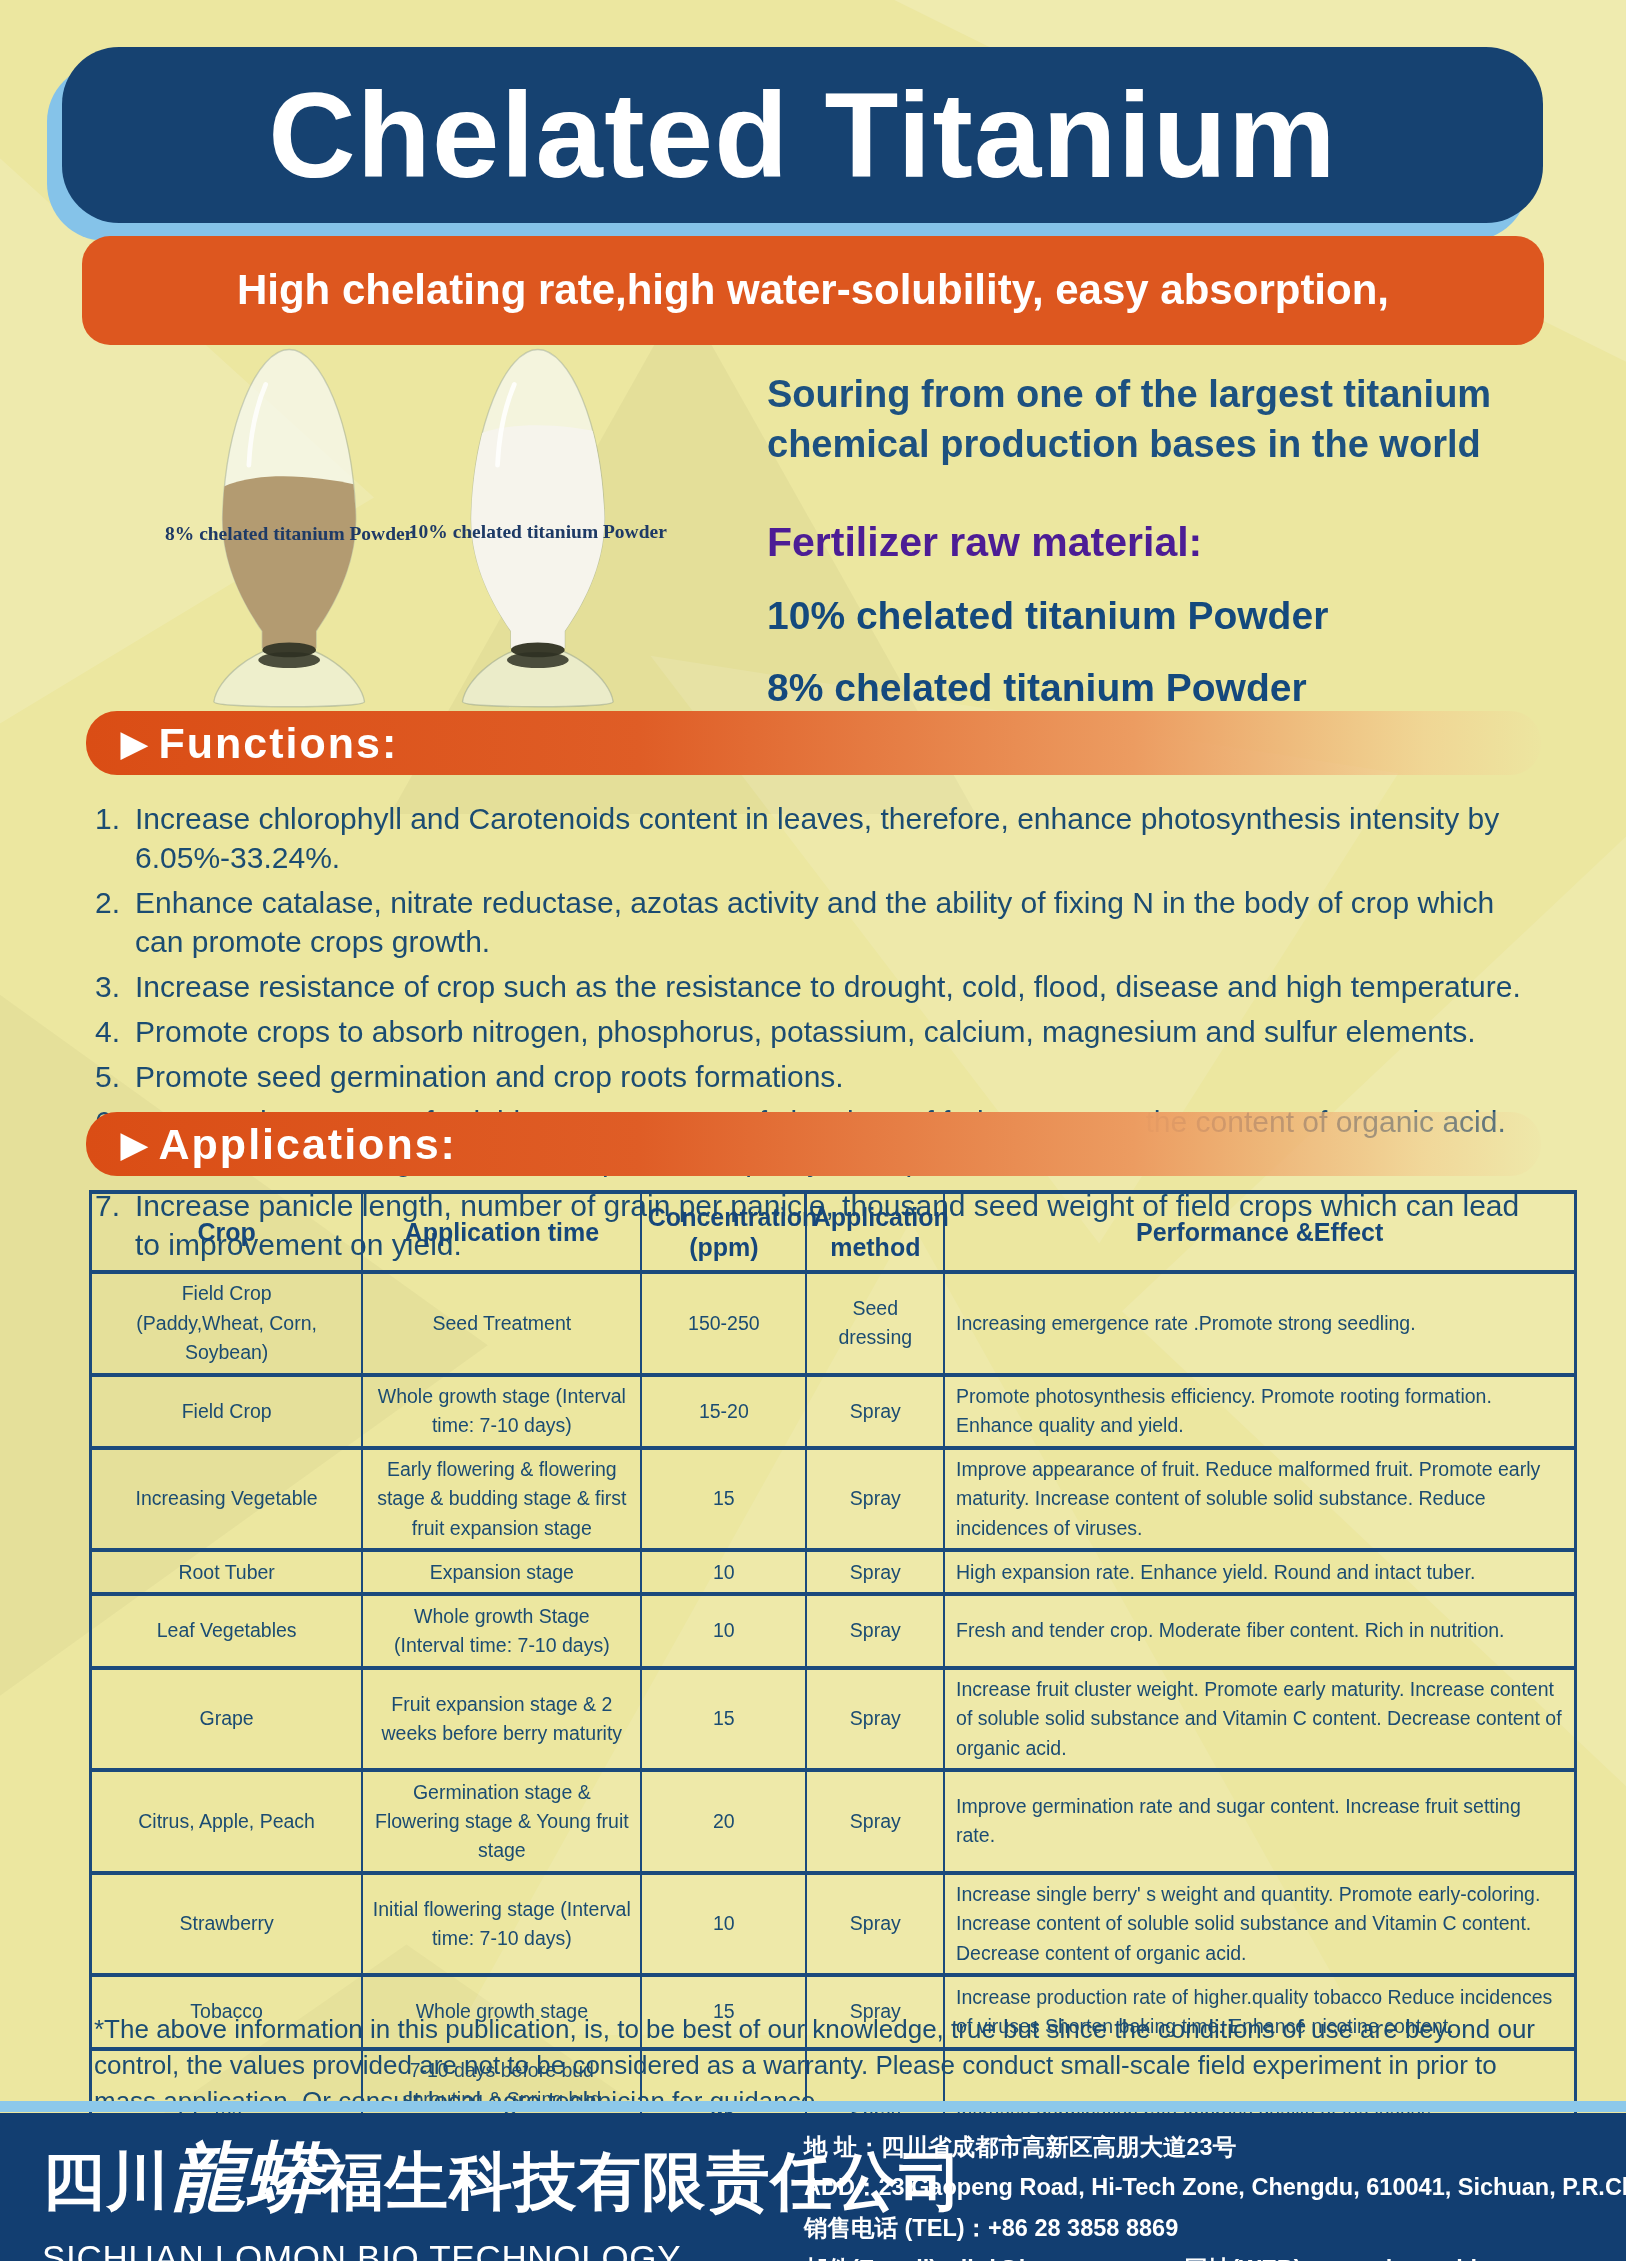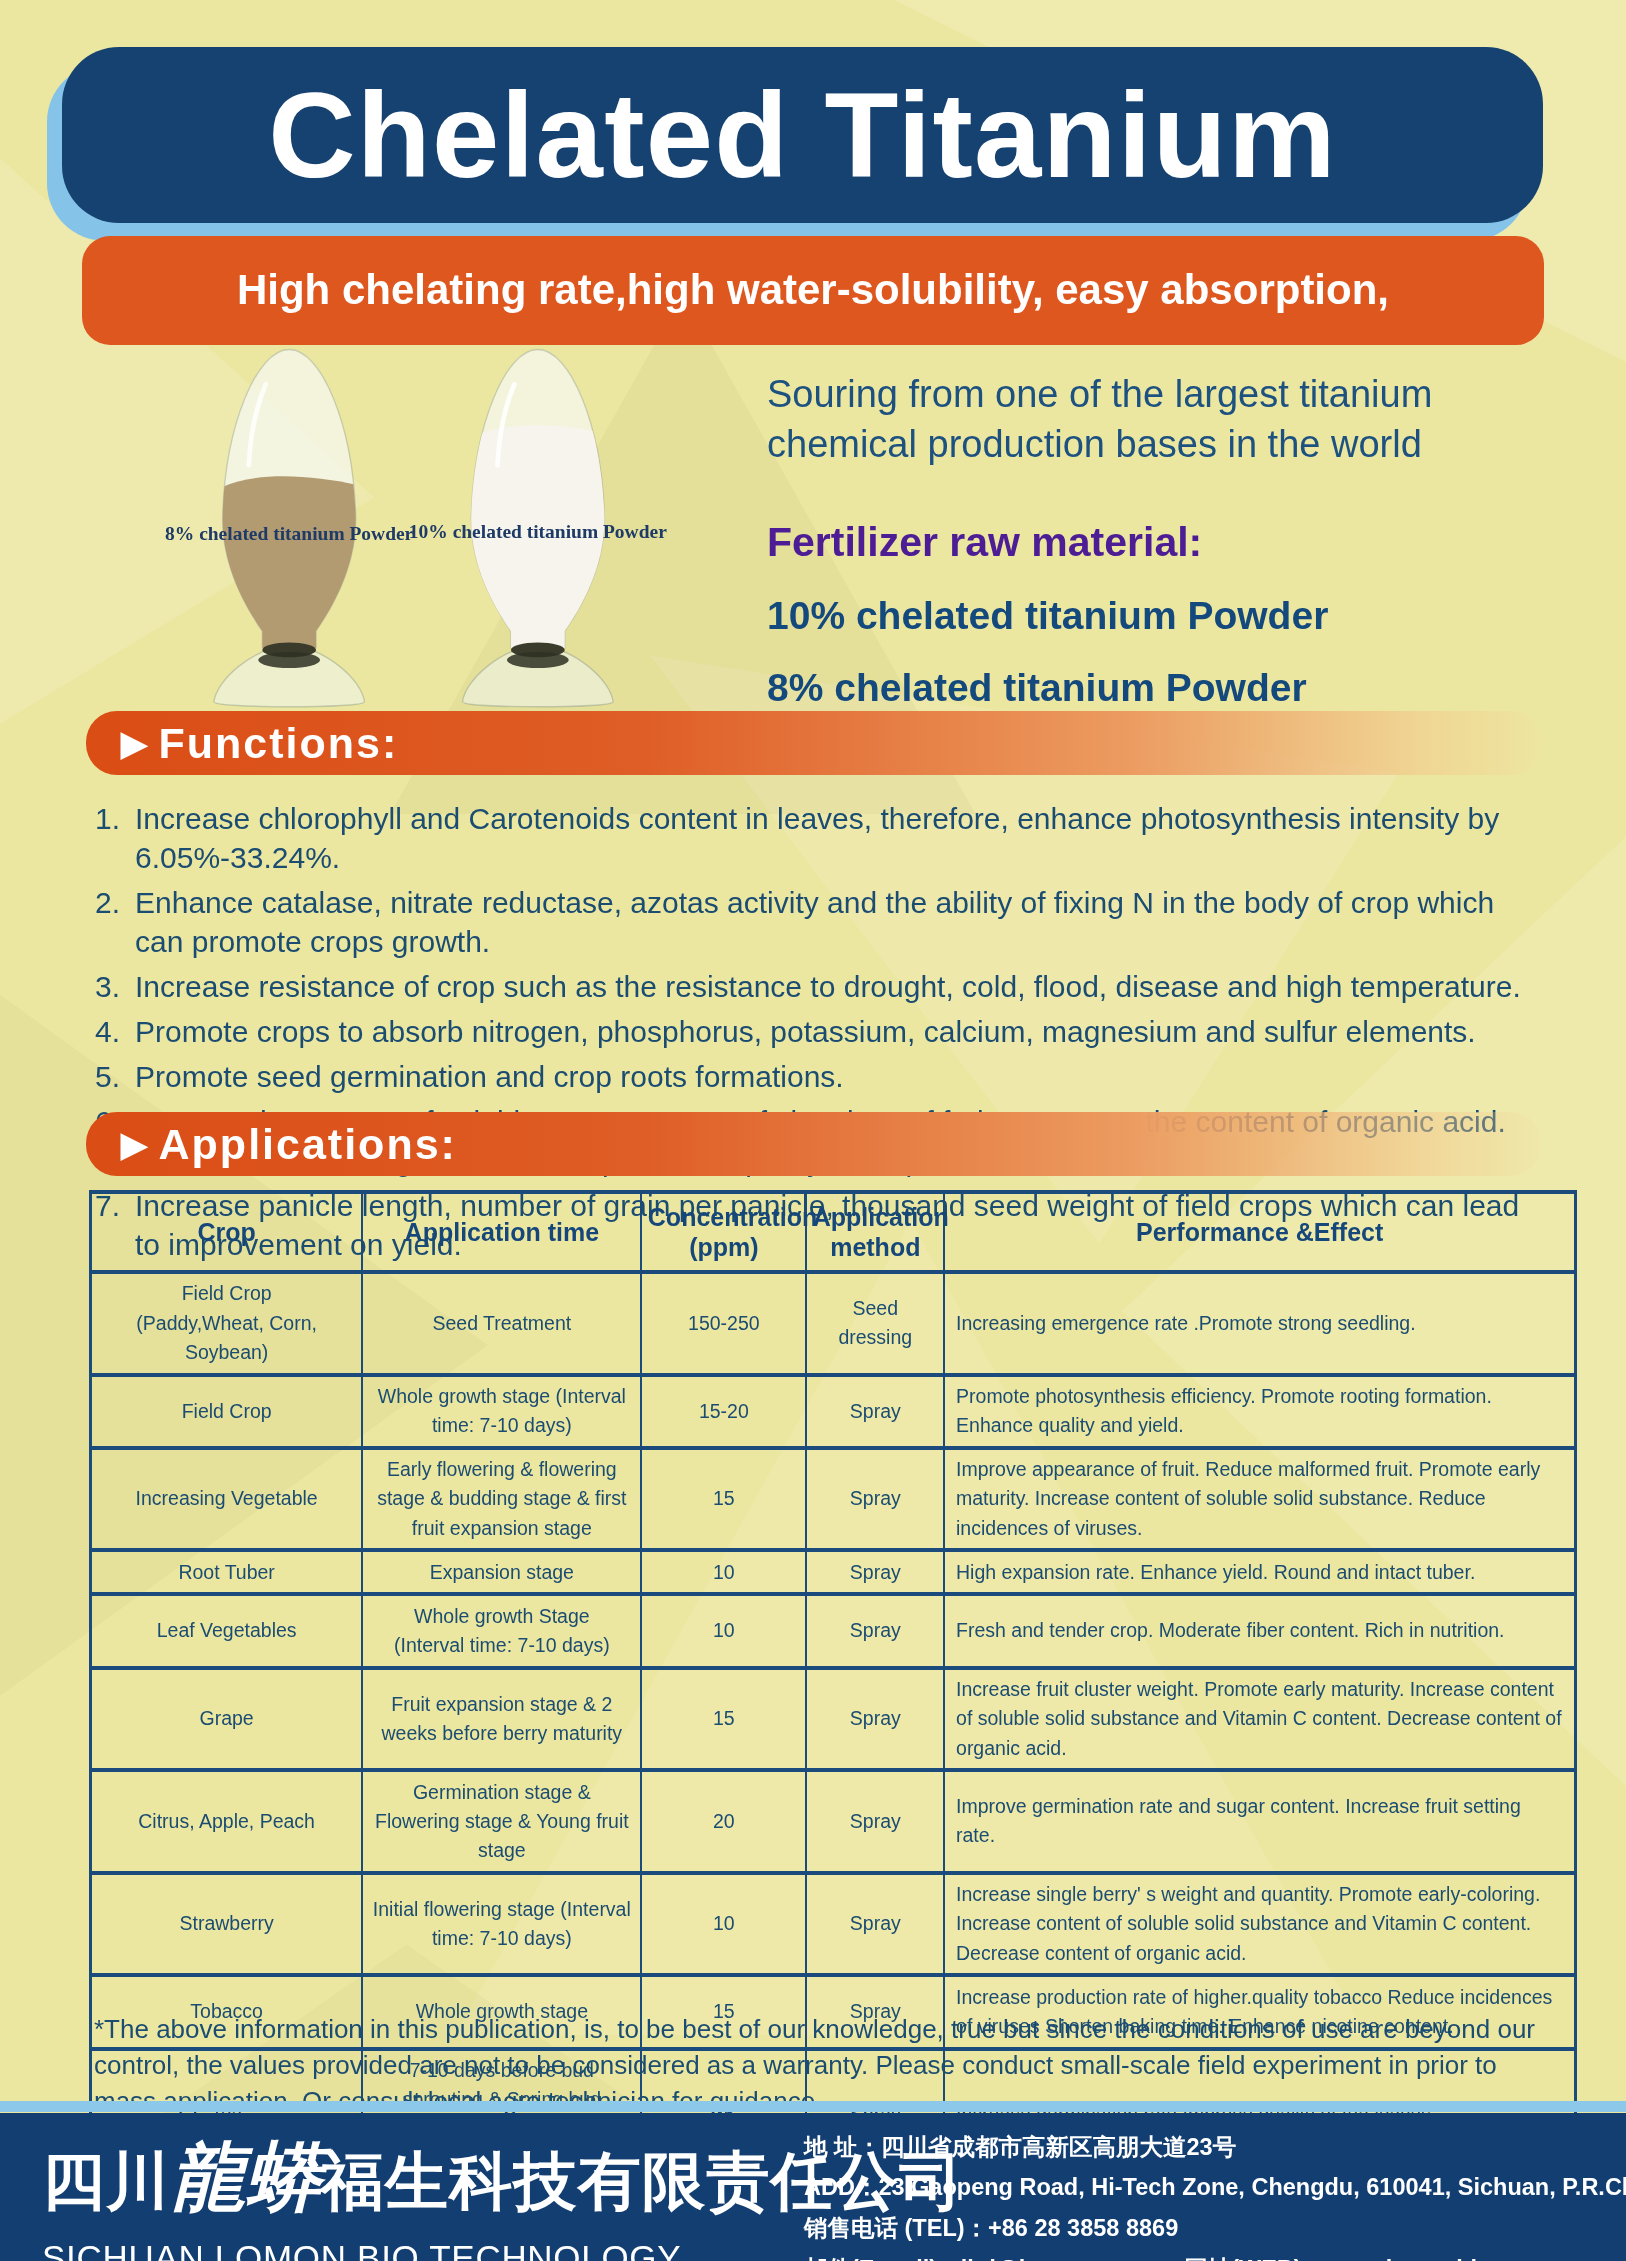--- a/index.html
+++ b/index.html
@@ -25,21 +25,21 @@
   .title-banner h1 { color:#ffffff; font-size:121px; font-weight:800; letter-spacing:1.3px; }
 
   
   .subtitle-bar { position:absolute; left:82px; top:236px; width:1462px; height:109px;
     background:#dd571f; border-radius:28px; color:#fff; font-weight:700; font-size:42px;
     line-height:1.24; display:flex; align-items:center; justify-content:center; text-align:center;gap:19px; }
 
   
   .bottles { position:absolute; left:101px; top:344px; width:625px; height:380px; }
   .product-copy { position:absolute; left:767px; top:369px; width:799px; color:#1d5180; }
-  .sourcing { font-size:38px; font-weight:400; line-height:1.32; }
+  .sourcing { font-size:38px; font-weight:700; line-height:1.32; }
   .raw-head { margin-top:50px; font-size:41px; font-weight:800; color:#4c1d95; }
   .raw-item { margin-top:28px; font-size:39px; font-weight:800; color:#14497d; }
 
   
   .section-bar { position:absolute; left:86px; width:1455px; height:64px;
     background:linear-gradient(90deg,#da4d15 0%,#df5d26 38%,#ec9c61 72%,rgba(243,200,139,.55) 92%,rgba(240,220,160,.15) 100%);
     border-radius:31px; display:flex; align-items:center; padding-left:35px;
     color:#fff; font-weight:800; font-size:43px; letter-spacing:2px; }
   .bar-functions { top:711px; }
   .bar-applications { top:1112px; }

